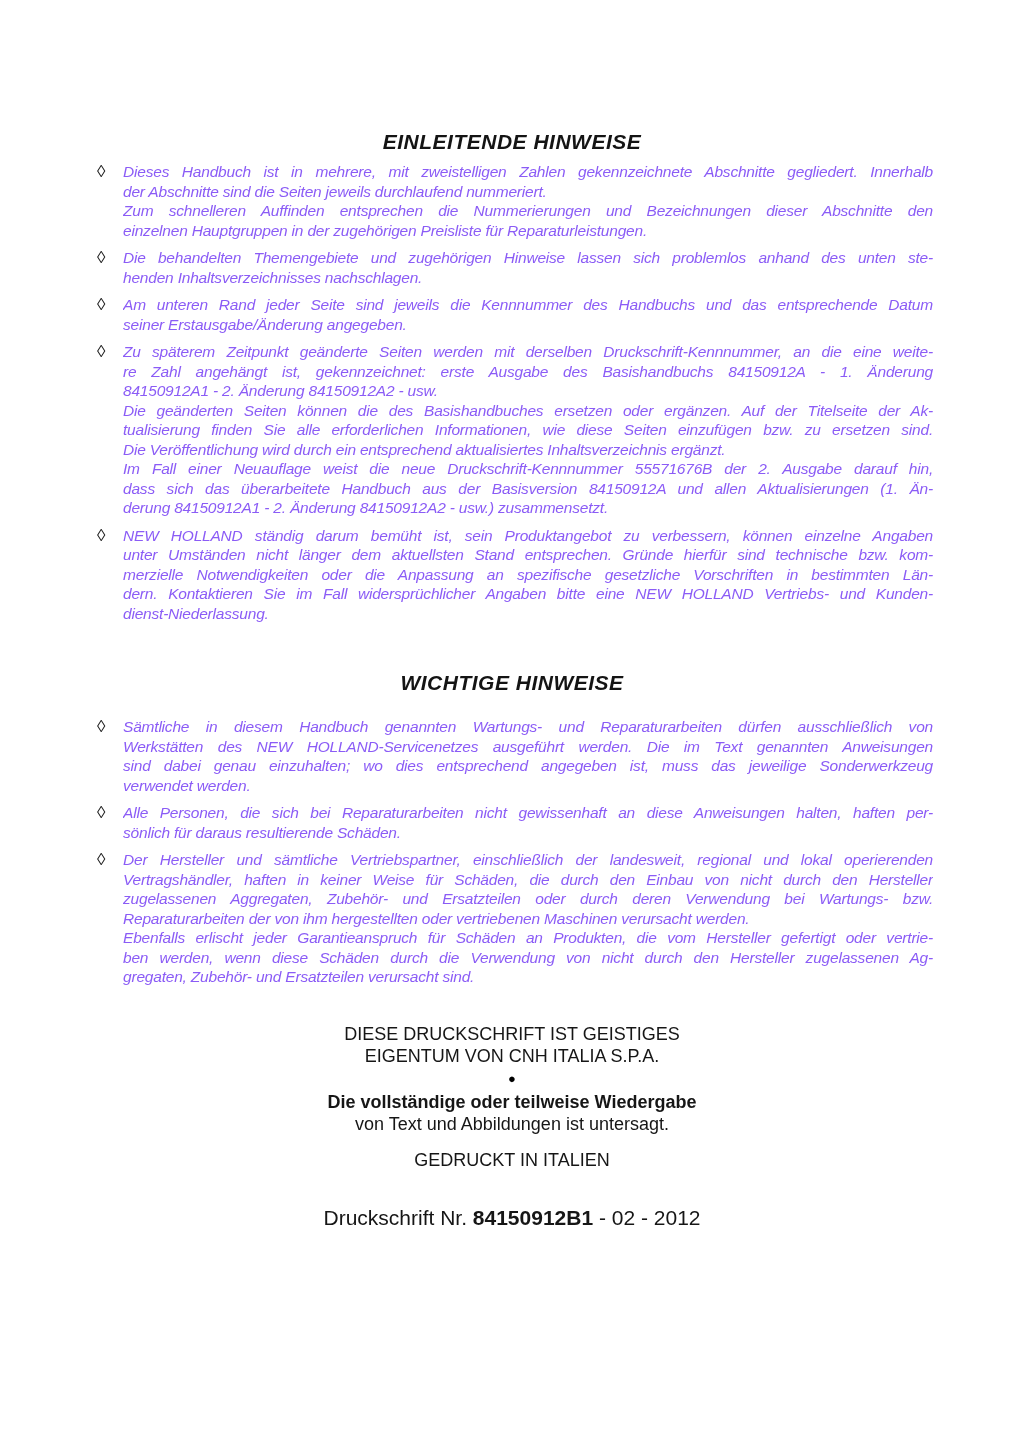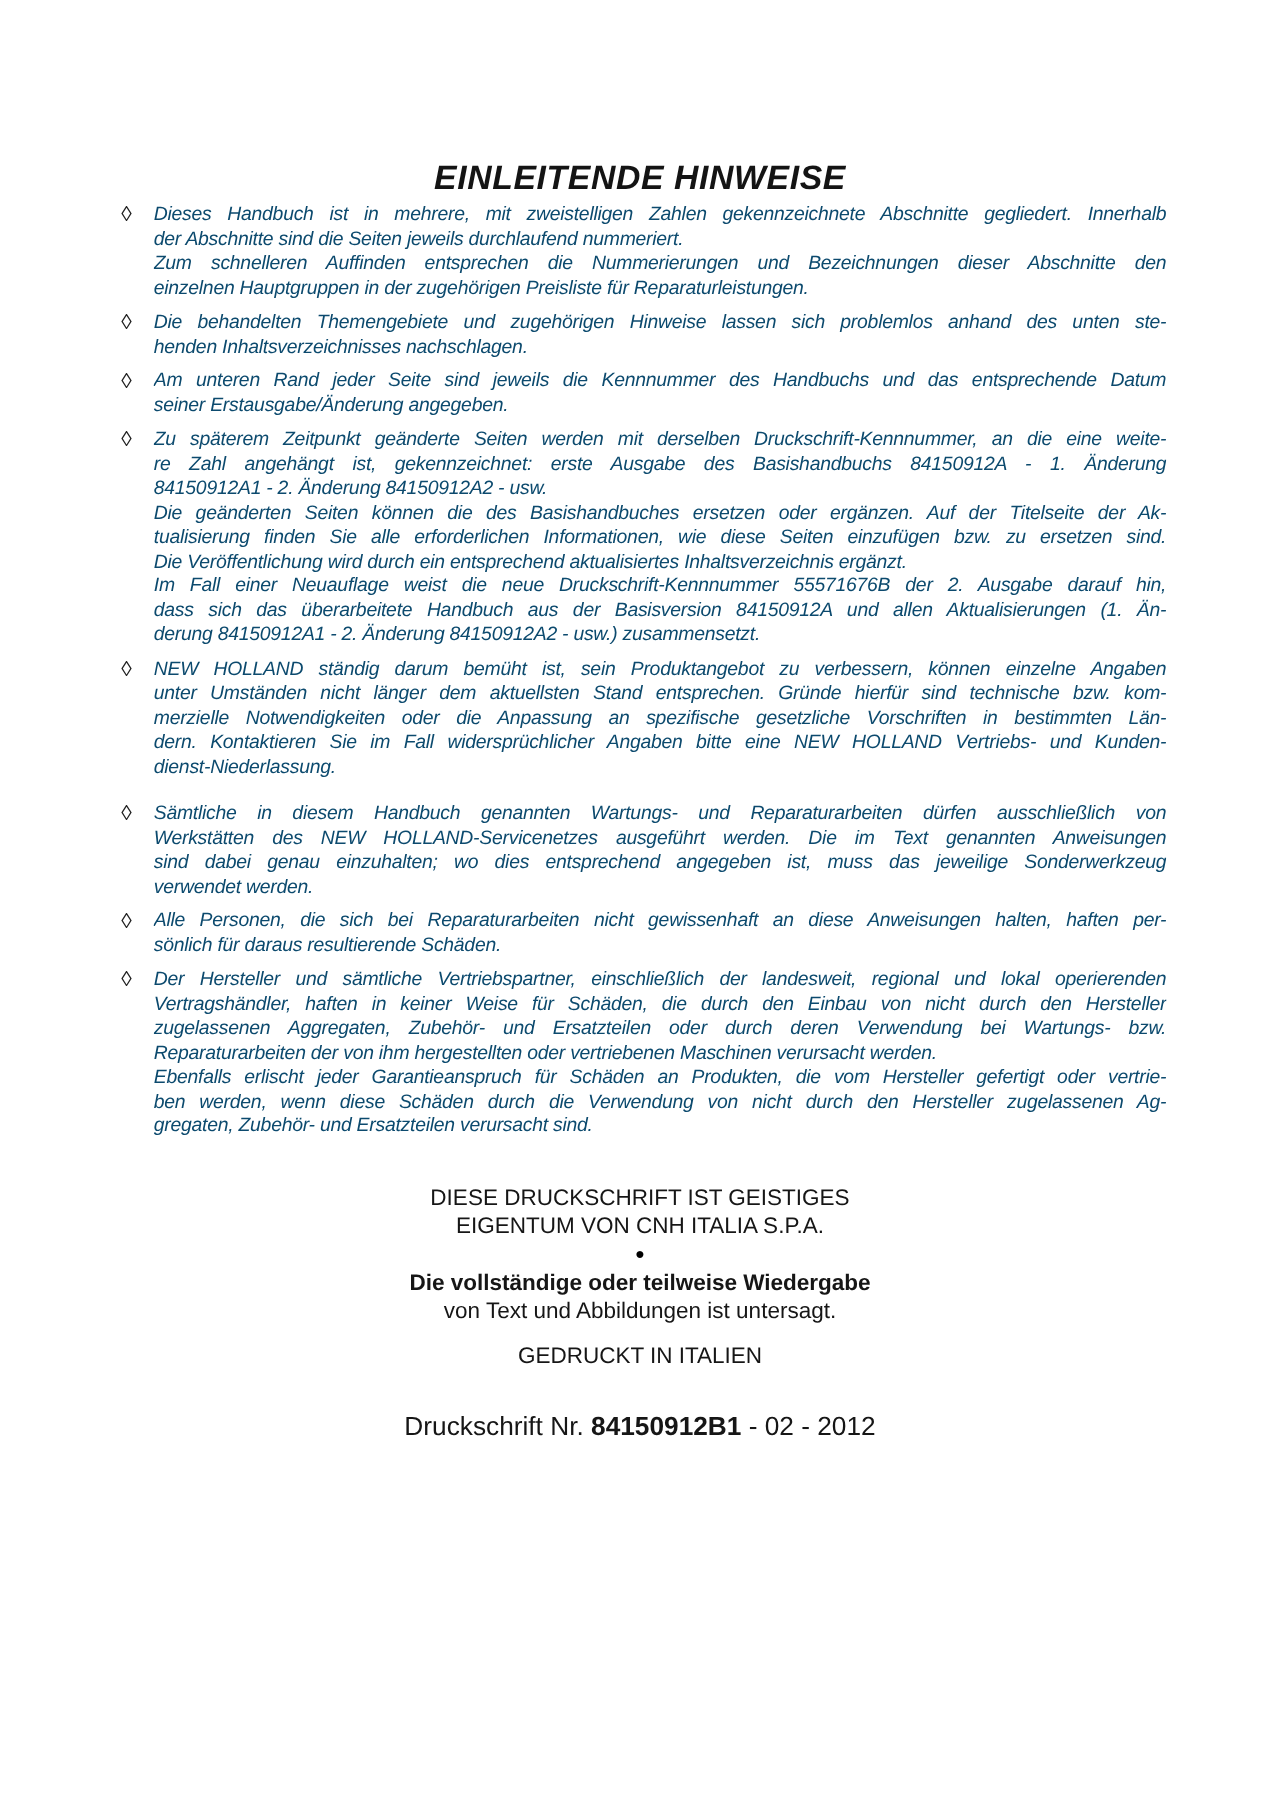--- a/index.html
+++ b/index.html
@@ -9,21 +9,21 @@
     font-family:"Liberation Sans","DejaVu Sans",sans-serif;
     color:#1b1b1b;
     -webkit-font-smoothing:antialiased;
   }
   .page{position:relative;width:1024px;height:1449px;overflow:hidden;background:#ffffff;}
 
   .section-title{
     margin:0;
     width:1024px;
     text-align:center;
-    font-size:27px;
+    font-size:21px;
     font-weight:bold;
     font-style:italic;
     letter-spacing:0.5px;
     line-height:32px;
     color:#141414;
   }
   #title-1{padding-top:126px;}
   #title-2{margin-top:44px;}
 
   .bullet-list{
@@ -36,21 +36,21 @@
   .item{position:relative;margin:0 0 8px 0;}
   .item:last-child{margin-bottom:0;}
   .bullet{
     position:absolute;left:-26px;top:0px;
     font-style:normal;font-size:17px;line-height:19.5px;color:#222;
   }
   .itext{
     font-style:italic;
     font-size:15.5px;
     letter-spacing:-0.2px;
-    color:#0c4a6e;
+    color:#8b5cf6;
   }
   .line{
     height:19.5px;line-height:19.5px;
     overflow:hidden;
     text-align:justify;
     text-align-last:justify;
     white-space:normal;
   }
   .line.para-end{
     text-align:left;
@@ -125,20 +125,21 @@
         <div class="itext">
           <div class="line">NEW HOLLAND ständig darum bemüht ist, sein Produktangebot zu verbessern, können einzelne Angaben</div>
           <div class="line">unter Umständen nicht länger dem aktuellsten Stand entsprechen. Gründe hierfür sind technische bzw. kom-</div>
           <div class="line">merzielle Notwendigkeiten oder die Anpassung an spezifische gesetzliche Vorschriften in bestimmten Län-</div>
           <div class="line">dern. Kontaktieren Sie im Fall widersprüchlicher Angaben bitte eine NEW HOLLAND Vertriebs- und Kunden-</div>
           <div class="line para-end">dienst-Niederlassung.</div>
         </div>
       </div>
     </div>
 
+  <h1 class="section-title" id="title-2">WICHTIGE HINWEISE</h1>
 
   <div class="bullet-list" id="list-1">
       <div class="item">
         <span class="bullet">◊</span>
         <div class="itext">
           <div class="line">Sämtliche in diesem Handbuch genannten Wartungs- und Reparaturarbeiten dürfen ausschließlich von</div>
           <div class="line">Werkstätten des NEW HOLLAND-Servicenetzes ausgeführt werden. Die im Text genannten Anweisungen</div>
           <div class="line">sind dabei genau einzuhalten; wo dies entsprechend angegeben ist, muss das jeweilige Sonderwerkzeug</div>
           <div class="line para-end">verwendet werden.</div>
         </div>

